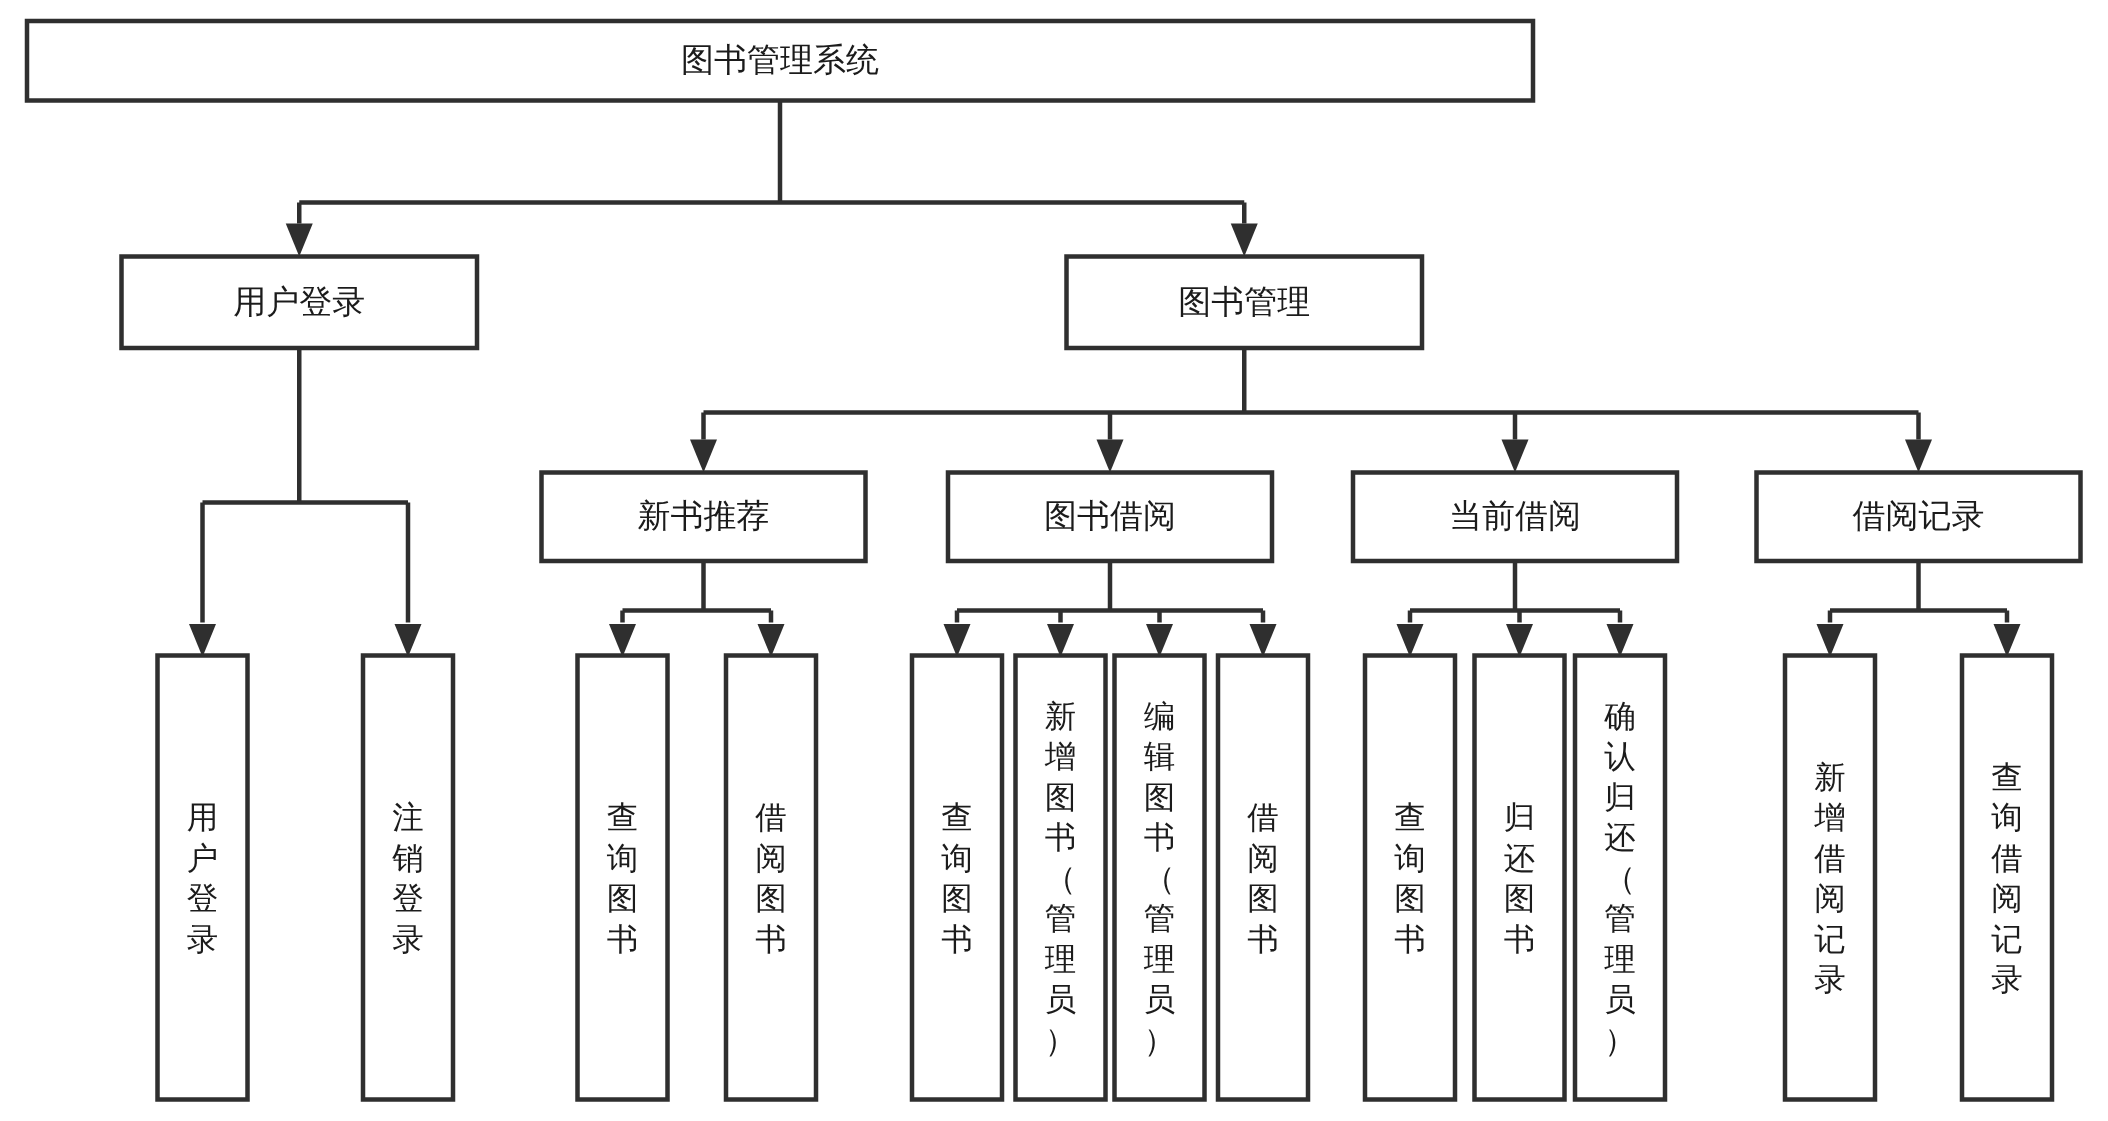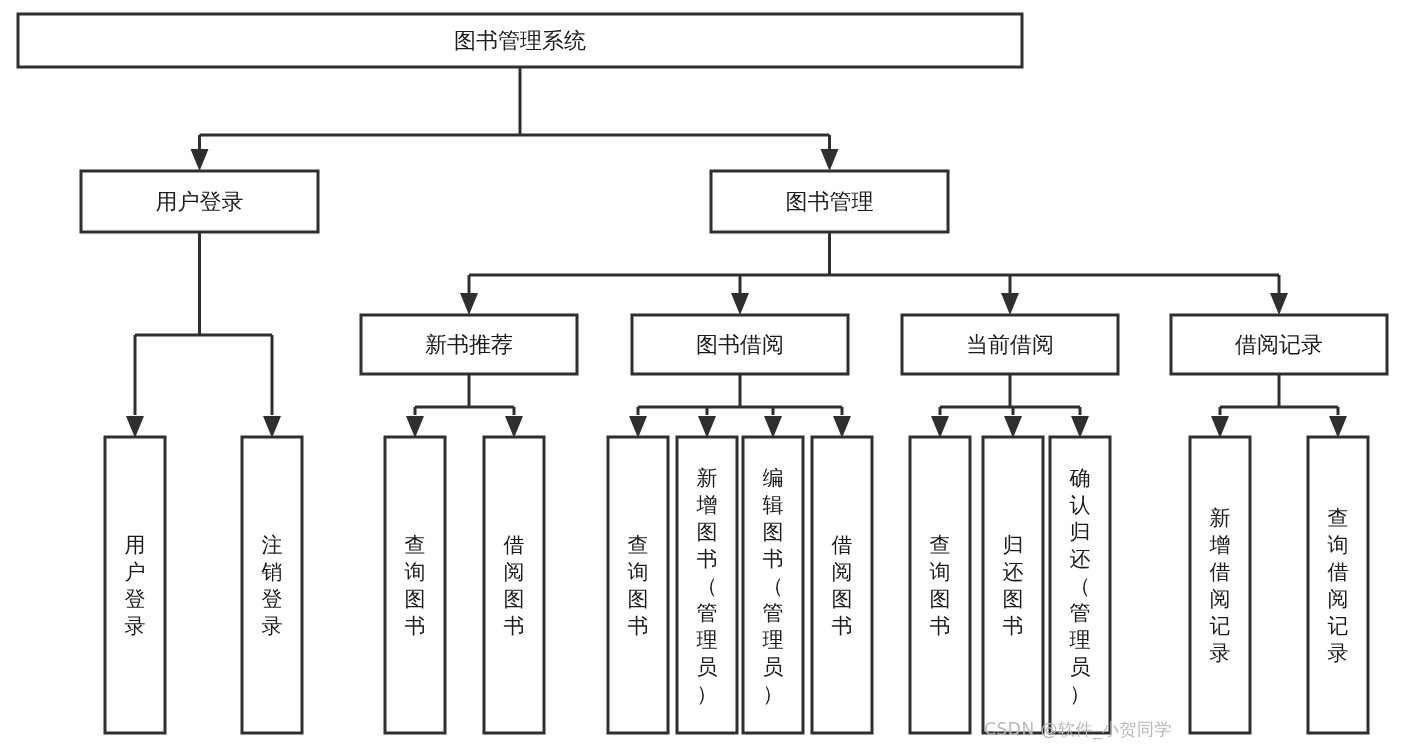--- a/index.html
+++ b/index.html
@@ -201,14 +201,13 @@
         <g>
           <rect x="1190" y="437" width="60" height="296" class="node-rect"></rect>
           <text x="1220" class="node-label-v"><tspan x="1220" y="525">新</tspan><tspan x="1220" y="552">增</tspan><tspan x="1220" y="579">借</tspan><tspan x="1220" y="606">阅</tspan><tspan x="1220" y="633">记</tspan><tspan x="1220" y="660">录</tspan></text>
         </g>
         <g>
           <rect x="1308" y="437" width="60" height="296" class="node-rect"></rect>
           <text x="1338" class="node-label-v"><tspan x="1338" y="525">查</tspan><tspan x="1338" y="552">询</tspan><tspan x="1338" y="579">借</tspan><tspan x="1338" y="606">阅</tspan><tspan x="1338" y="633">记</tspan><tspan x="1338" y="660">录</tspan></text>
         </g>
       </g>
   </svg>
-  <div class="watermark">CSDN @软件_小贺同学</div>
 </div>
 
 </body></html>

